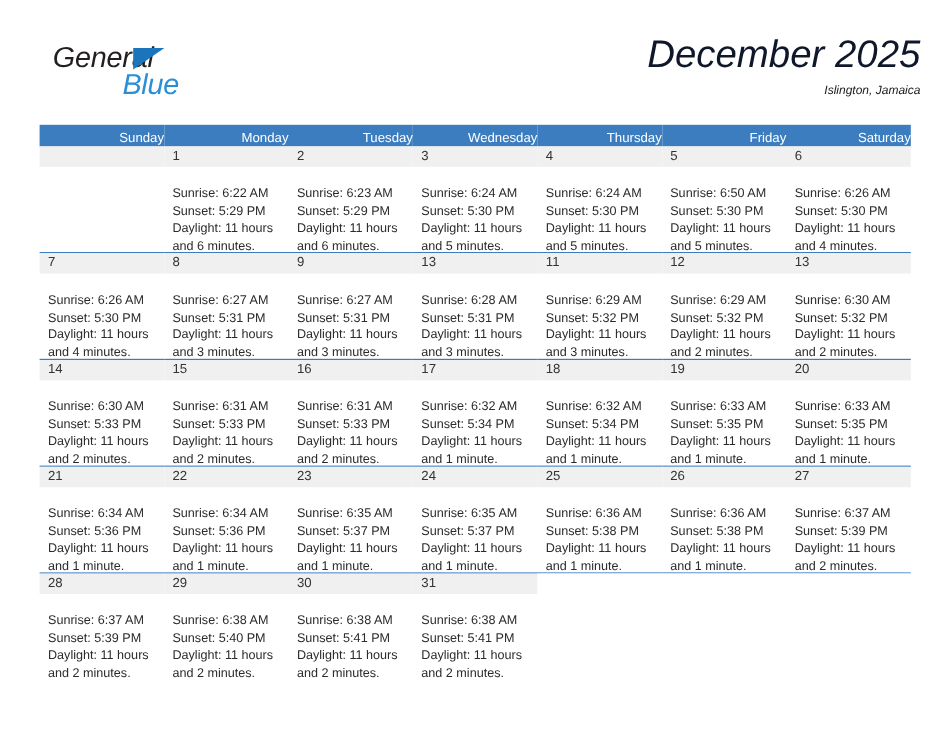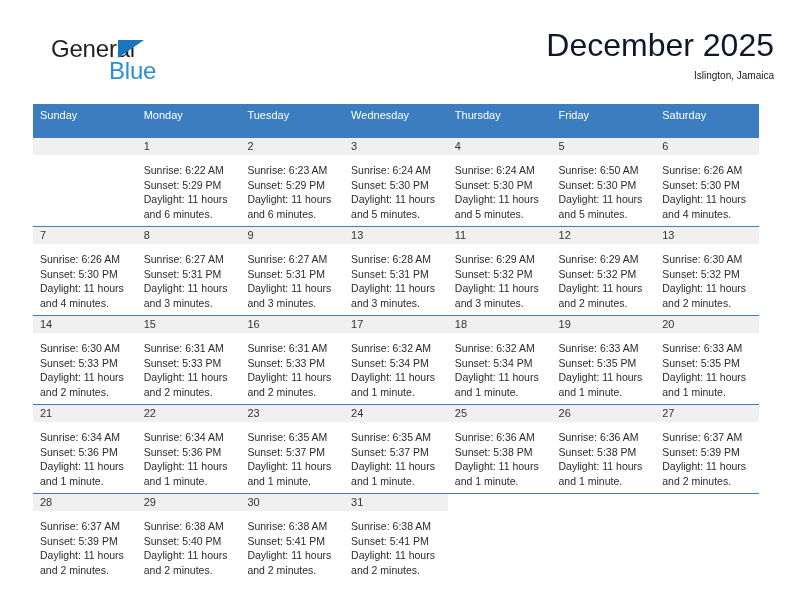--- a/index.html
+++ b/index.html
@@ -17,24 +17,25 @@
   .page {
     position: relative;
     width: 792px;
     height: 612px;
     box-sizing: border-box;
   }
 
   
   .header {
     position: absolute;
-    left: 48px;
+    left: 41px;
     top: 28px;
     width: 726px;
     height: 72px;
+    font-style: italic;
   }
   .logo {
     position: absolute;
     left: 0;
     top: 8px;
     width: 200px;
     height: 56px;
   }
   .logo-general {
     position: absolute;
@@ -94,22 +95,22 @@
     top: 104px;
     width: 726px;
     border-collapse: collapse;
     table-layout: fixed;
   }
   .calendar th {
     background: #3b7dbf;
     color: #ffffff;
     font-size: 11px;
     font-weight: normal;
-    text-align: left;
-    padding: 5px 0 16px 7px;
+    text-align: right;
+    padding: 5px 0 0 7px;
     line-height: 13px;
     border: none;
   }
   .calendar td {
     vertical-align: top;
     padding: 0;
     border: none;
     height: 88px;
     border-top: 1px solid #3b7dbf;
   }
@@ -132,21 +133,21 @@
   .cell-empty .daynum-band {
     background: #f0f0f0;
   }
   .cell-blank .daynum-band {
     background: #ffffff;
   }
   .cell-blank {
     background: #ffffff;
   }
   .cell-lines {
-    padding: 8px 6px 0 7px;
+    padding: 15px 6px 0 7px;
     font-size: 10.5px;
     line-height: 14.5px;
     color: #2b2b2b;
   }
   .cell-lines div {
     white-space: nowrap;
   }
 </style>
 </head>
 <body>

